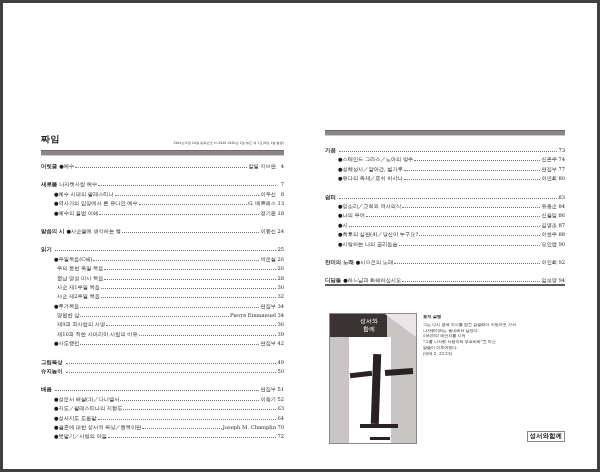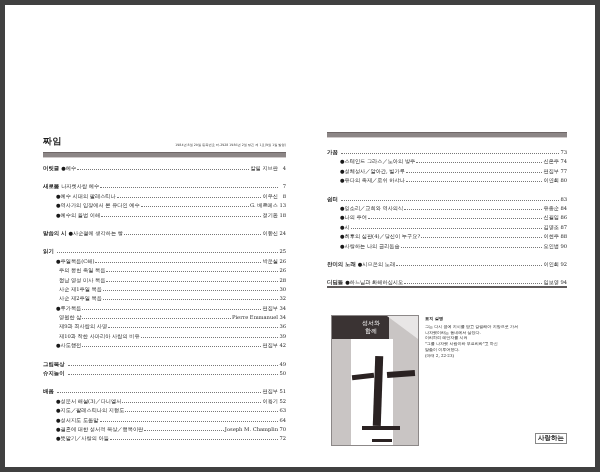--- a/index.html
+++ b/index.html
@@ -1,18 +1,18 @@
 <!DOCTYPE html>
 <html><head>
 <meta charset="utf-8">
 <style>
   * { box-sizing: border-box; margin: 0; padding: 0; }
   html, body { width: 600px; height: 472px; overflow: hidden; background: #ffffff; }
   body { font-family: "DejaVu Serif", serif; color: #1a1a1a; position: relative; }
-  .frame { position: absolute; left: 0; top: 0; width: 600px; height: 472px; border: 5px solid #404040; background: #fff; }
+  .frame { position: absolute; left: 0; top: 0; width: 600px; height: 472px; border: 3px solid #404040; background: #fff; }
 
   .page { position: absolute; top: 0; }
   .page-left { left: 38px; width: 243px; }
   .page-right { left: 322px; width: 240px; }
 
   .mast { position: absolute; top: 131px; left: 0; width: 100%; height: 14px; }
   .mast-title { position: absolute; left: 0; bottom: 2px; font-family: "DejaVu Sans", sans-serif; font-weight: bold; font-size: 9px; letter-spacing: 0.5px; }
   .mast-info { position: absolute; right: 0; bottom: 3px; font-family: "DejaVu Sans", sans-serif; font-size: 3.2px; color: #444; white-space: nowrap; }
 
   .bar { position: absolute; left: 0; width: 100%; height: 6px; background: #8c8686; border-top: 1px solid #6f6868; border-bottom: 1px solid #cfcaca; }
@@ -310,15 +310,15 @@
     <div class="caption">
       <div class="cap-title">표지 설명</div>
       <div>그는 다시 꿈에 지시를 받고 갈릴래아 지방으로 가서</div>
       <div>나자렛이라는 동네에서 살았다.</div>
       <div>이리하여 예언자를 시켜</div>
       <div>"그를 나자렛 사람이라 부르리라"고 하신</div>
       <div>말씀이 이루어졌다.</div>
       <div>(마태 2, 22-23)</div>
     </div>
 
-    <div class="logo">사랑하는</div>
+    <div class="logo">성서와함께</div>
   </div>
 </div>
 
 </body></html>

